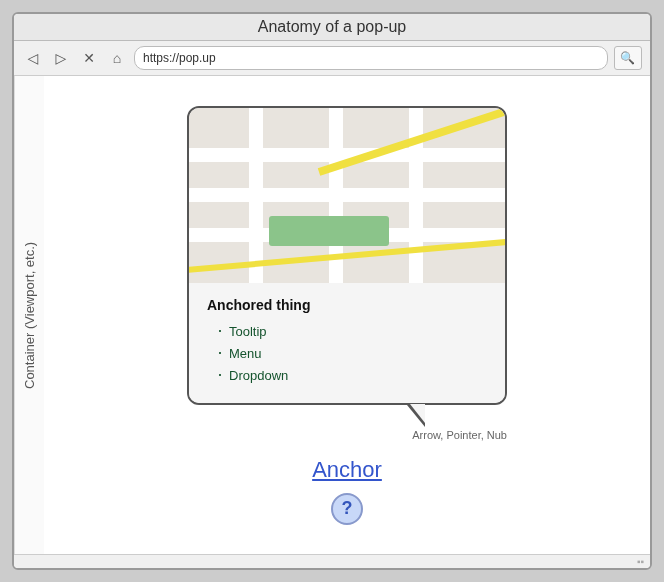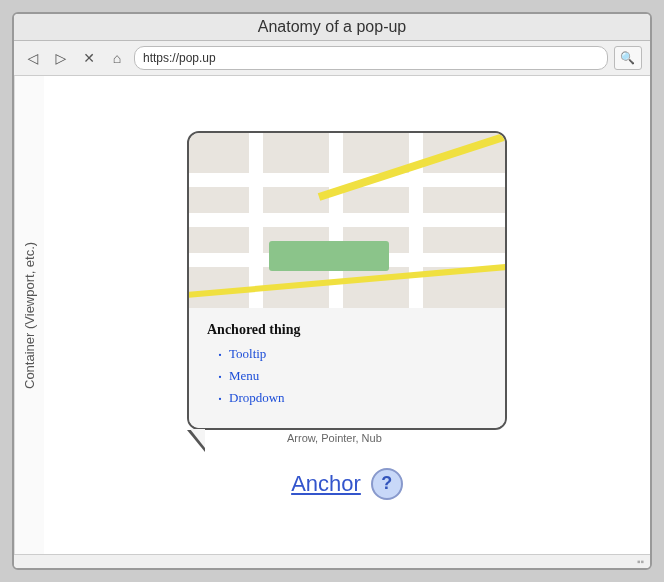--- a/index.html
+++ b/index.html
@@ -209,49 +209,47 @@
     .popup-content {
       padding: 14px 18px 16px 18px;
       background: #f5f5f5;
     }
 
     .anchored-thing-title {
       font-size: 14px;
       font-weight: bold;
       margin-bottom: 8px;
       color: #111;
-      font-family: Liberation Serif, serif;
     }
 
     .anchored-list {
       list-style: none;
       padding-left: 10px;
     }
 
     .anchored-list li {
       font-size: 13px;
-      color: #1d4ed8;
+      color: #14532d;
       margin-bottom: 4px;
       display: flex;
-      align-items: flex-start;
+      align-items: flex-end;
       gap: 6px;
-      font-family: Liberation Serif, serif;
     }
 
     .anchored-list li::before {
       content: '·';
       font-size: 18px;
       line-height: 1;
     }
 
     
     .popup-arrow-wrapper {
       display: flex;
-      flex-direction: row;
-      align-items: flex-start;
+      flex-direction: column;
+      align-items: flex-end;
       width: 320px;
       position: relative;
     }
 
     .popup-arrow {
       width: 0;
       height: 0;
       border-left: 18px solid transparent;
       border-right: 0px solid transparent;
       border-top: 22px solid #555;
@@ -278,20 +276,21 @@
       margin-top: 2px;
       white-space: nowrap;
     }
 
     .bottom-row {
       display: flex;
       align-items: center;
       justify-content: center;
       gap: 10px;
       margin-top: 16px;
+      flex-direction: column;
     }
 
     .anchor-link {
       font-size: 22px;
       color: #3355cc;
       text-decoration: underline;
       cursor: pointer;
     }
 
     .help-icon {

